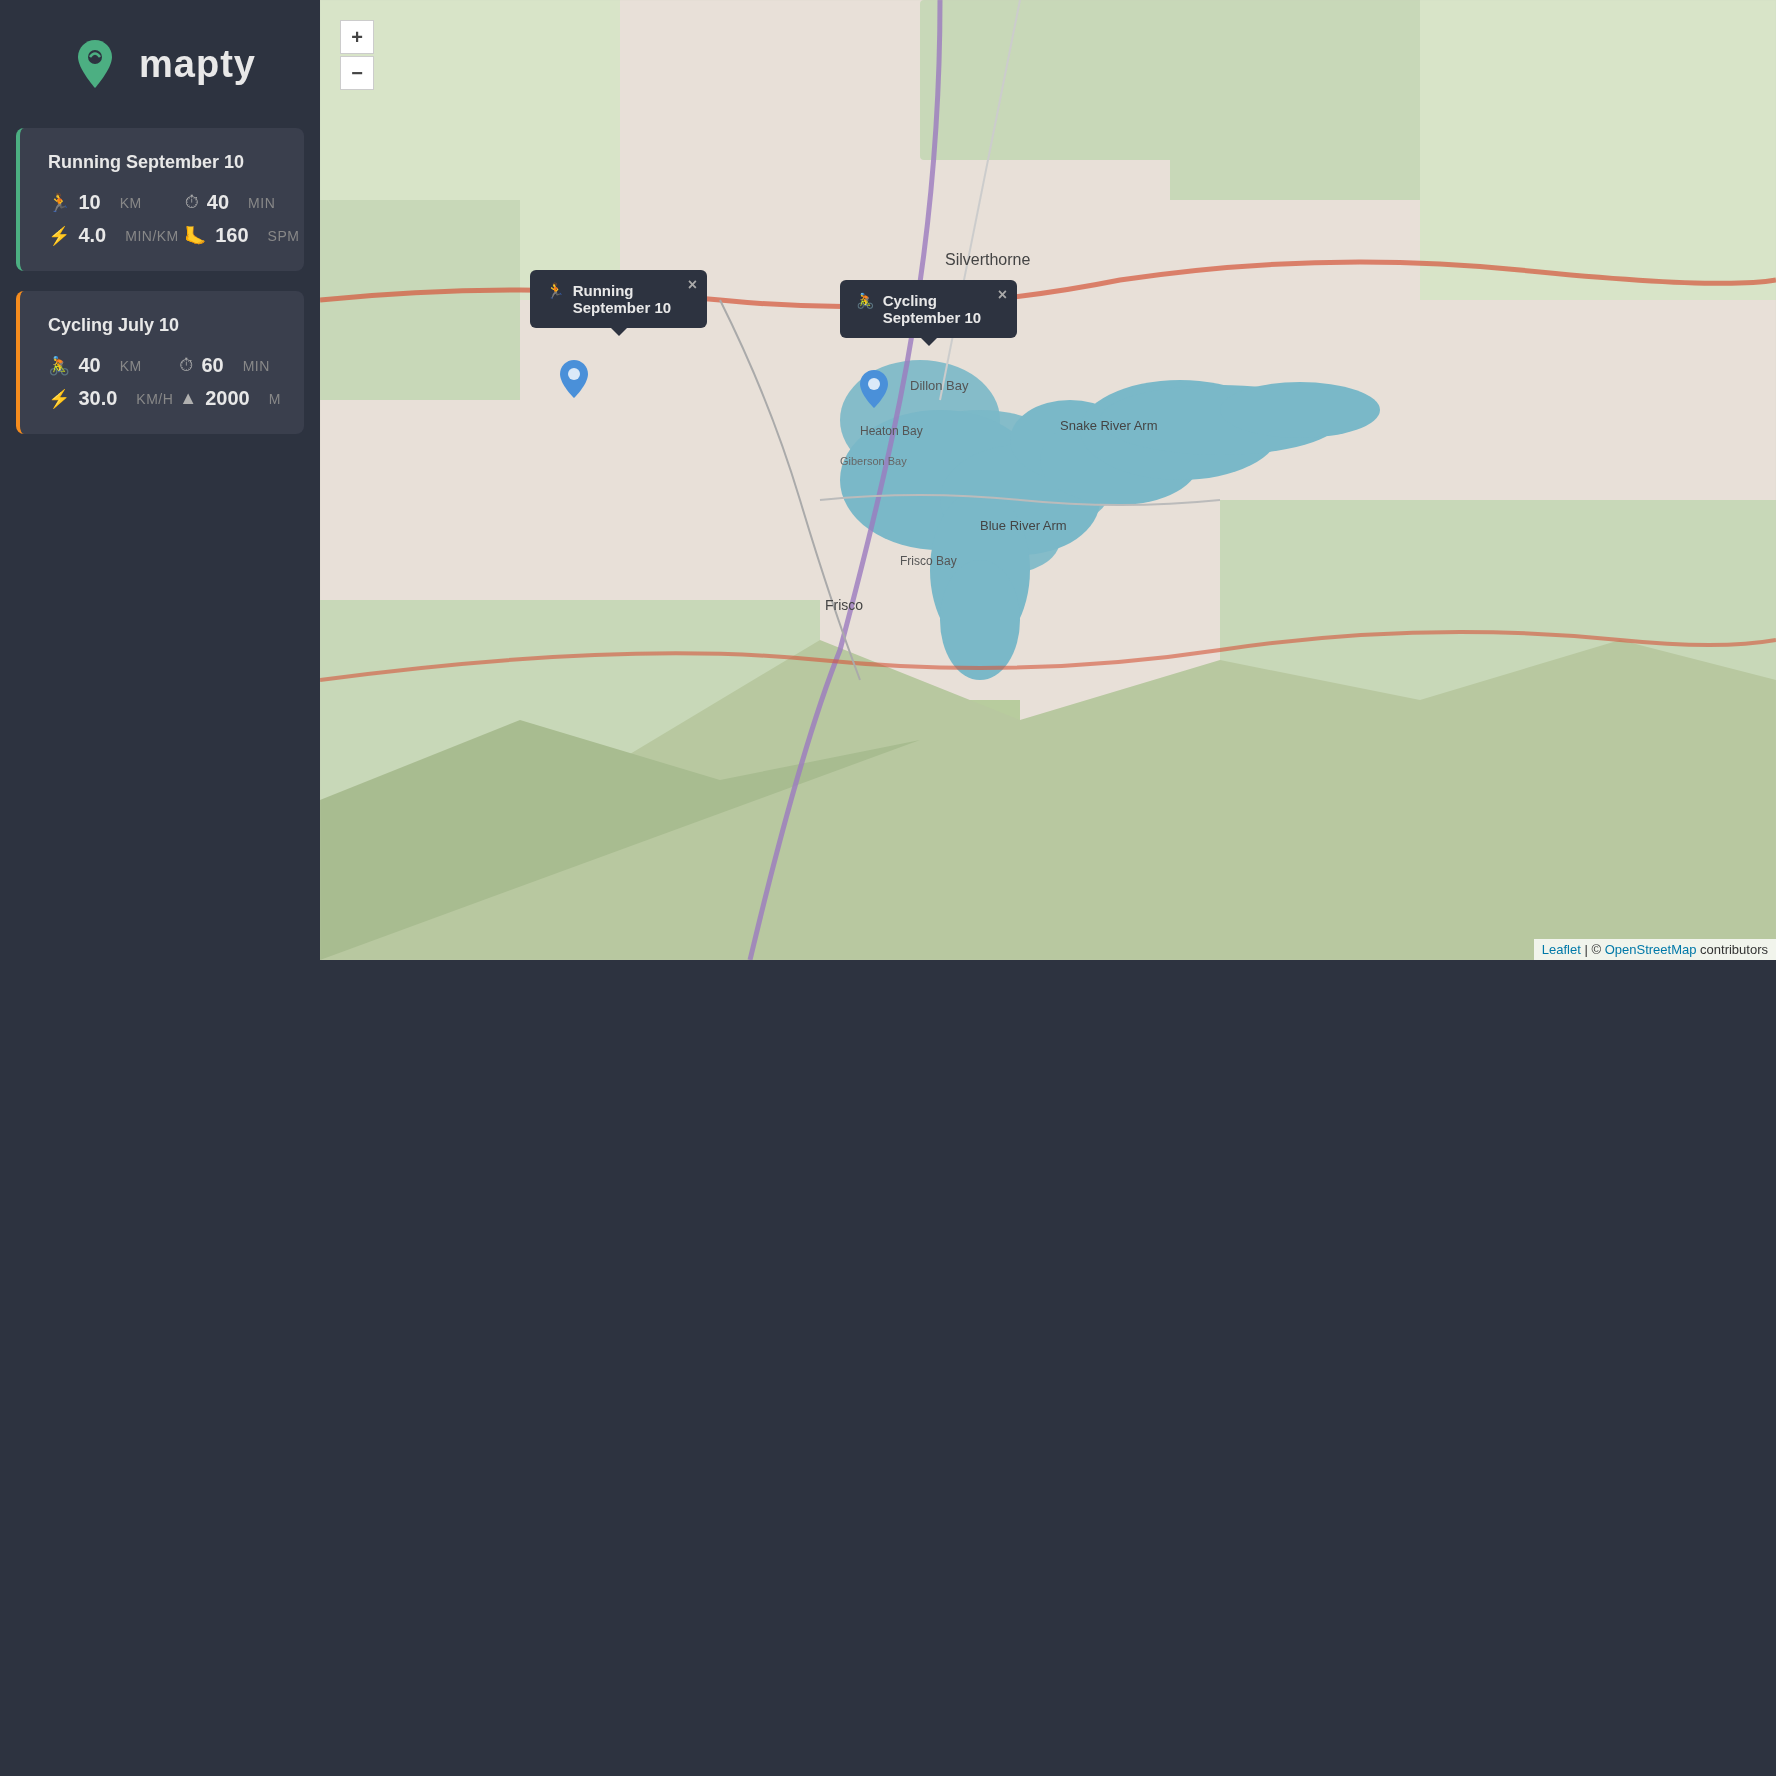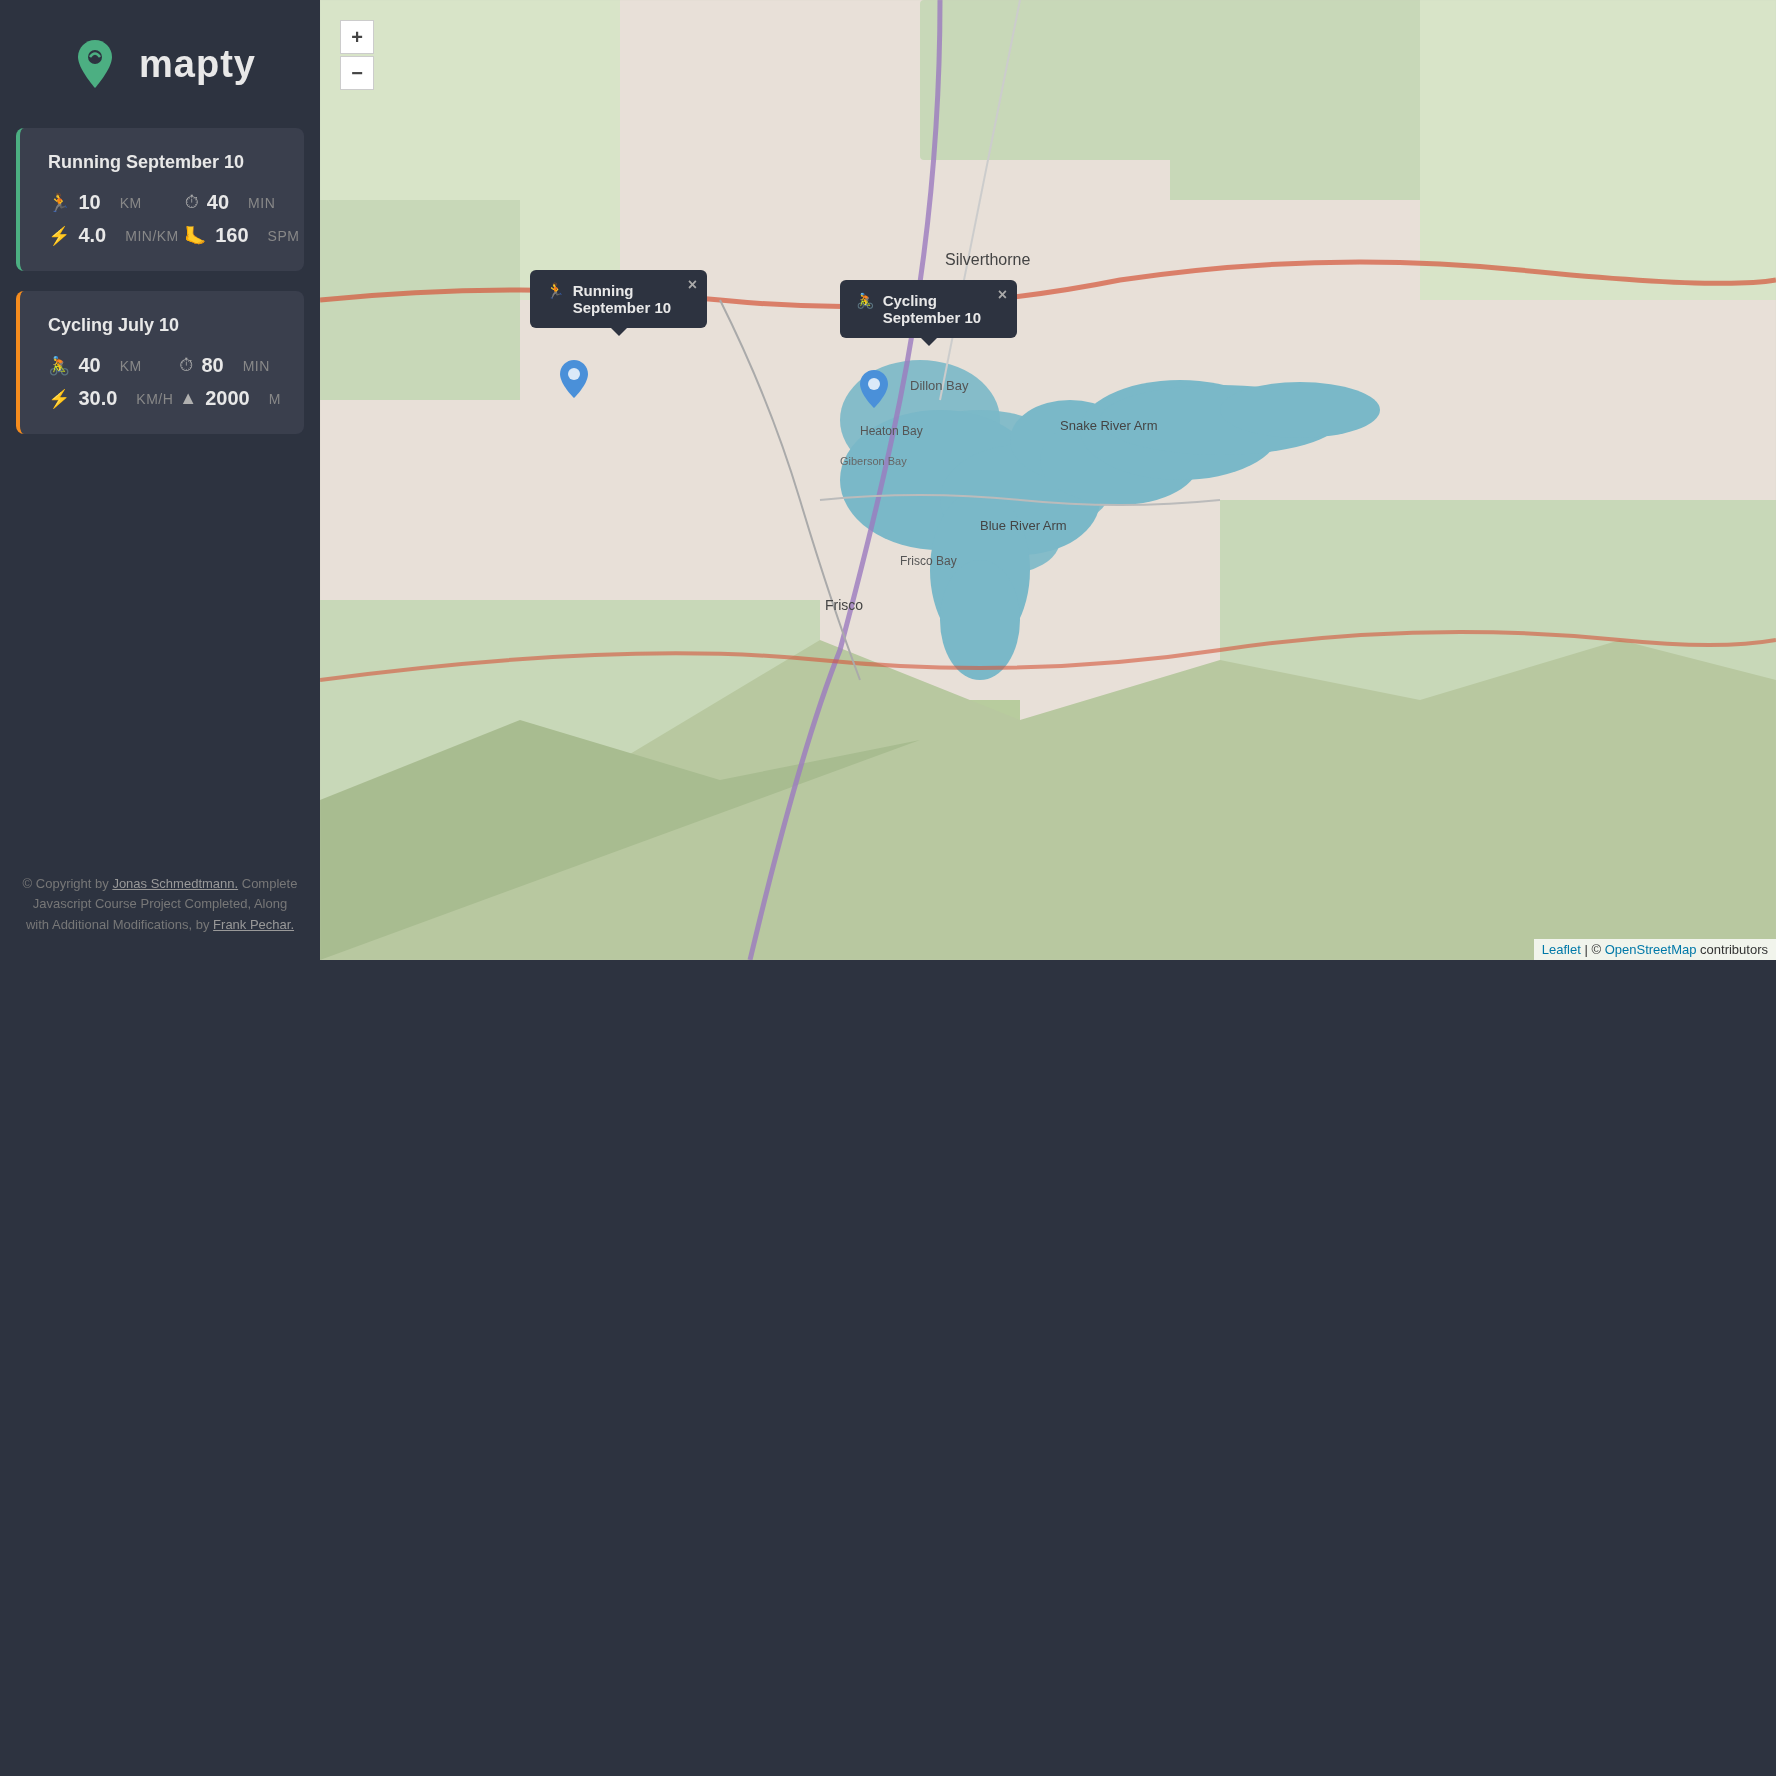--- a/index.html
+++ b/index.html
@@ -280,40 +280,37 @@
       <div class="workout-card cycling">
         <div class="workout-title">Cycling July 10</div>
         <div class="workout-stats">
           <div class="stat-item">
             <span class="stat-icon">🚴</span>
             <span class="stat-value">40</span>
             <span class="stat-unit">KM</span>
           </div>
           <div class="stat-item">
             <span class="stat-icon">⏱</span>
-            <span class="stat-value">80</span>
+            <span class="stat-value">60</span>
             <span class="stat-unit">MIN</span>
           </div>
           <div class="stat-item">
             <span class="stat-icon">⚡</span>
             <span class="stat-value">30.0</span>
             <span class="stat-unit">KM/H</span>
           </div>
           <div class="stat-item">
             <span class="stat-icon">▲</span>
             <span class="stat-value">2000</span>
             <span class="stat-unit">M</span>
           </div>
         </div>
       </div>
     </div>
 
-    <div class="sidebar-footer">
-      <span>© Copyright by </span><a href="#"><span>Jonas Schmedtmann.</span></a><span> Complete Javascript Course Project Completed, Along with Additional Modifications, by </span><a href="#"><span>Frank Pechar.</span></a>
-    </div>
   </aside>
 
   <div class="map-area">
     
     <svg class="map-svg" viewBox="0 0 1456 960" xmlns="http://www.w3.org/2000/svg">
 
       <rect width="1456" height="960" fill="#e8e0d8"></rect>
 
       <rect x="600" y="0" width="400" height="160" fill="#c8d8b8" rx="4"></rect>
       <rect x="850" y="0" width="600" height="200" fill="#c8d8b8"></rect>

